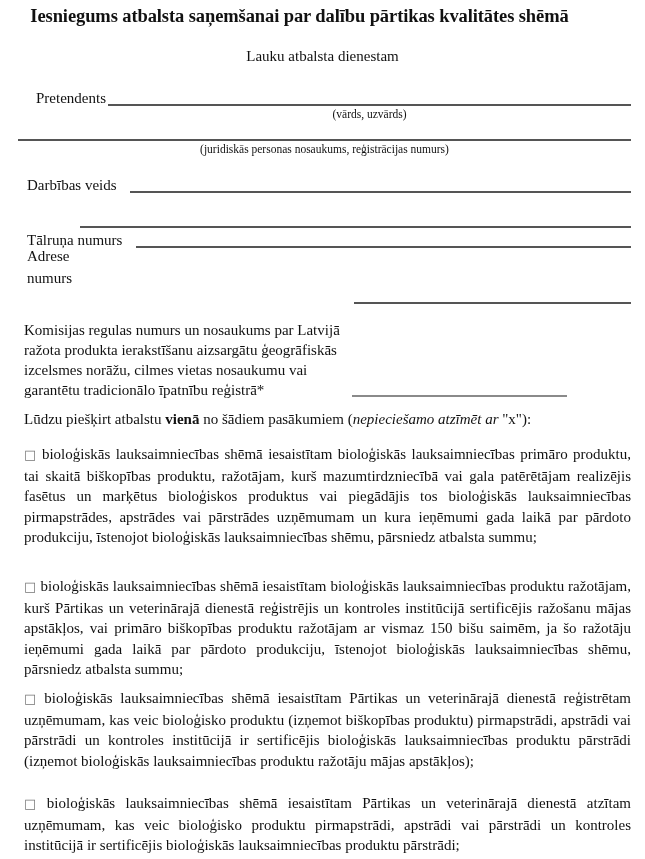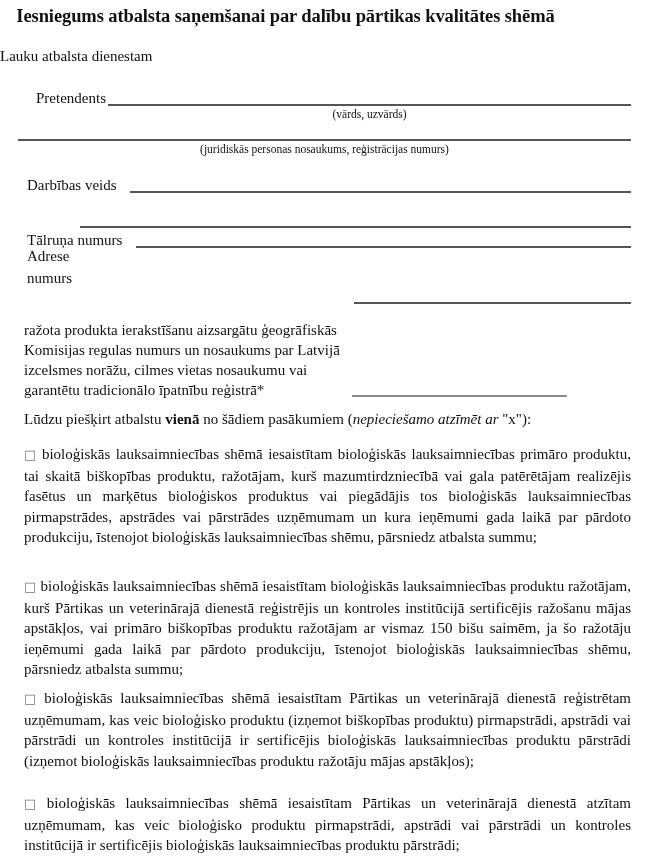--- a/index.html
+++ b/index.html
@@ -4,23 +4,23 @@
 <style>
   html, body { margin: 0; padding: 0; background: #ffffff; }
   body {
     width: 645px; height: 859px; position: relative; overflow: hidden;
     font-family: "Liberation Serif", "DejaVu Serif", serif;
     color: #111111;
   }
   .abs { position: absolute; }
   .title {
     left: 0; width: 571px; top: 6px; text-align: center;
-    font-weight: bold; font-size: 18.5px; letter-spacing: -0.1px;
+    font-weight: bold; font-size: 18.5px; letter-spacing: -0.1px; padding-left: 14px;
   }
-  .subtitle { left: 0; width: 645px; top: 48px; font-size: 15px; }
+  .subtitle { left: 0; width: 645px; top: 48px; text-align: center; font-size: 15px; }
   .label { font-size: 15px; }
   .line { position: absolute; height: 2px; background: #555555; }
   .line.thin { height: 1.5px; background: #8a8a8a; }
   .hint { font-size: 11.5px; text-align: center; }
   .para {
     left: 24px; width: 607px; font-size: 15px; line-height: 20.5px;
     text-align: justify;
   }
   .cb { color: #777; font-size: 13px; margin-right: 4px; font-family: "DejaVu Sans", sans-serif; }
   .komisija { left: 24px; width: 340px; top: 320px; font-size: 15px; line-height: 20px; }
@@ -47,22 +47,22 @@
 
 <div class="abs label" style="left:27px; top:232px;">Tālruņa numurs</div>
 <div class="line" style="left:136px; width:495px; top:246px;"></div>
 
 <div class="abs label" style="left:27px; top:268px; line-height:20px;">
   <div>numurs</div>
 </div>
 <div class="line" style="left:354px; width:277px; top:302px;"></div>
 
 <div class="abs komisija">
+  <div>Komisijas regulas numurs un nosaukums par Latvijā</div>
   <div>ražota produkta ierakstīšanu aizsargātu ģeogrāfiskās</div>
-  <div>Komisijas regulas numurs un nosaukums par Latvijā</div>
   <div>izcelsmes norāžu, cilmes vietas nosaukumu vai</div>
   <div>garantētu tradicionālo īpatnību reģistrā*</div>
 </div>
 <div class="line thin" style="left:352px; width:215px; top:395px;"></div>
 
 <div class="abs intro">
   <span>Lūdzu piešķirt atbalstu </span><b>vienā</b><span> no šādiem pasākumiem (</span><i>nepieciešamo atzīmēt ar</i><span> "x"):</span>
 </div>
 
 <div class="abs para" style="top:444px;">

